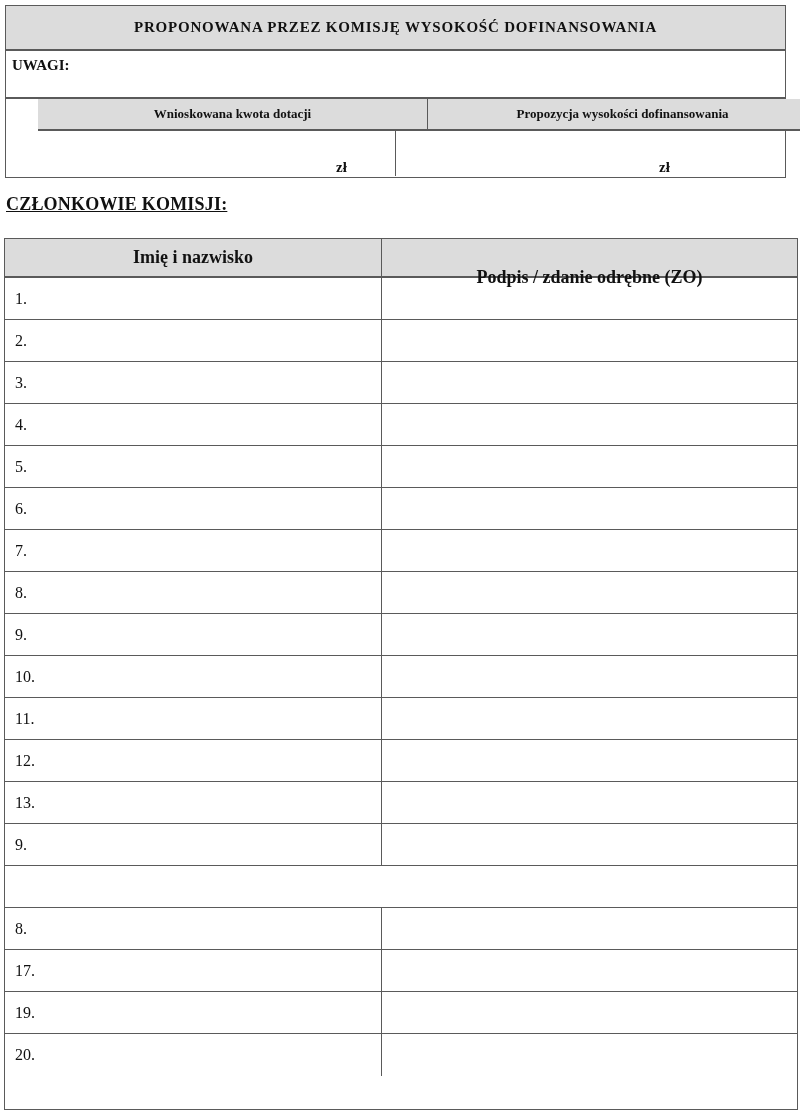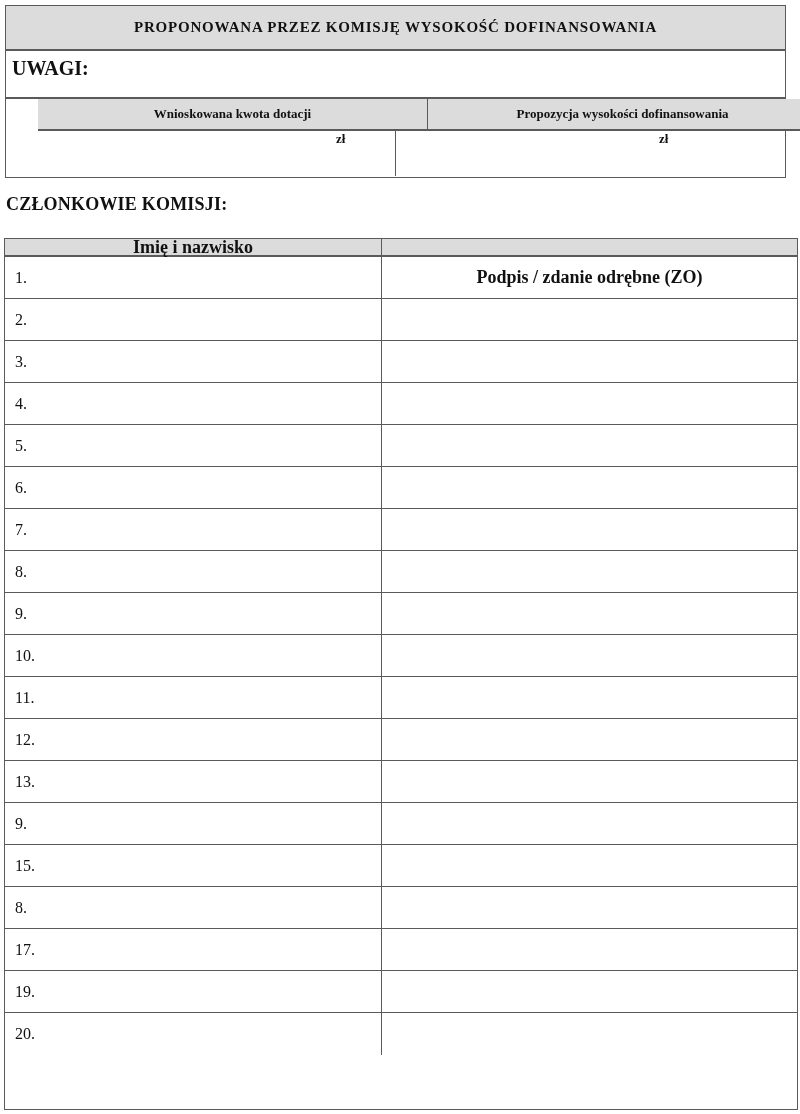--- a/index.html
+++ b/index.html
@@ -19,50 +19,50 @@
     .proposal .title-row {
       position: absolute; left: 0; top: 0; width: 100%; height: 45px;
       background: #dcdcdc; border-bottom: 2px solid #5a5a5a;
       display: flex; align-items: center; justify-content: center;
       font-weight: bold; font-size: 15px; letter-spacing: 0.8px;
     }
     .proposal .notes-row {
       position: absolute; left: 0; top: 45px; width: 100%; height: 48px;
       border-bottom: 2px solid #5a5a5a;
       padding: 6px 0 0 6px;
-      font-weight: bold; font-size: 20px;
+      font-weight: bold; font-size: 15px;
     }
     .proposal .sub-head {
       position: absolute; top: 93px; height: 32px;
       background: #dcdcdc; border-bottom: 2px solid #5a5a5a;
       display: flex; align-items: center; justify-content: center;
       font-weight: bold; font-size: 13px; margin-left: 32px;
     }
     .proposal .sub-head.left { left: 0; width: 390px; border-right: 1.5px solid #5a5a5a; }
     .proposal .sub-head.right { left: 390px; width: calc(100% - 390px); }
     .proposal .val-cell {
       position: absolute; top: 125px; height: 45px;
-      display: flex; align-items: flex-start;
-      font-weight: bold; font-size: 13px;
+      display: flex; align-items: flex-end;
+      font-weight: bold; font-size: 15px;
     }
     .proposal .val-cell.left { left: 0; width: 390px; border-right: 1.5px solid #5a5a5a; padding-left: 330px; }
     .proposal .val-cell.right { left: 390px; width: calc(100% - 390px); padding-left: 263px; }
 
     .section-title {
       position: absolute; left: 6px; top: 194px;
-      font-weight: bold; font-size: 18px; letter-spacing: 0.2px;
+      font-weight: bold; font-size: 18px; letter-spacing: 0.2px; text-decoration: underline;
     }
 
     
     .members {
       position: absolute; left: 4px; top: 238px; width: 794px; height: 872px;
       border: 1.5px solid #5a5a5a;
     }
     .members .head {
-      display: flex; height: 18px; background: #dcdcdc;
+      display: flex; height: 39px; background: #dcdcdc;
       border-bottom: 2px solid #5a5a5a;
     }
     .members .head div {
       display: flex; align-items: center; justify-content: center;
       font-weight: bold; font-size: 18px;
     }
     .members .col-name { width: 377px; border-right: 1.5px solid #5a5a5a; }
     .members .col-sign { flex: 1; margin-top: 38px; }
     .members .row {
       display: flex; height: 42px; border-bottom: 1.5px solid #5a5a5a;
@@ -179,23 +179,20 @@
           </div>
           <div class="col-sign"></div>
         </div>
         <div class="row">
           <div class="col-name">
             <span>9.</span>
           </div>
           <div class="col-sign"></div>
         </div>
         <div class="row">
-          <div class="col-name">
-            <span>15.</span>
-          </div>
           <div class="col-sign"></div>
         </div>
         <div class="row">
           <div class="col-name">
             <span>8.</span>
           </div>
           <div class="col-sign"></div>
         </div>
         <div class="row">
           <div class="col-name">

